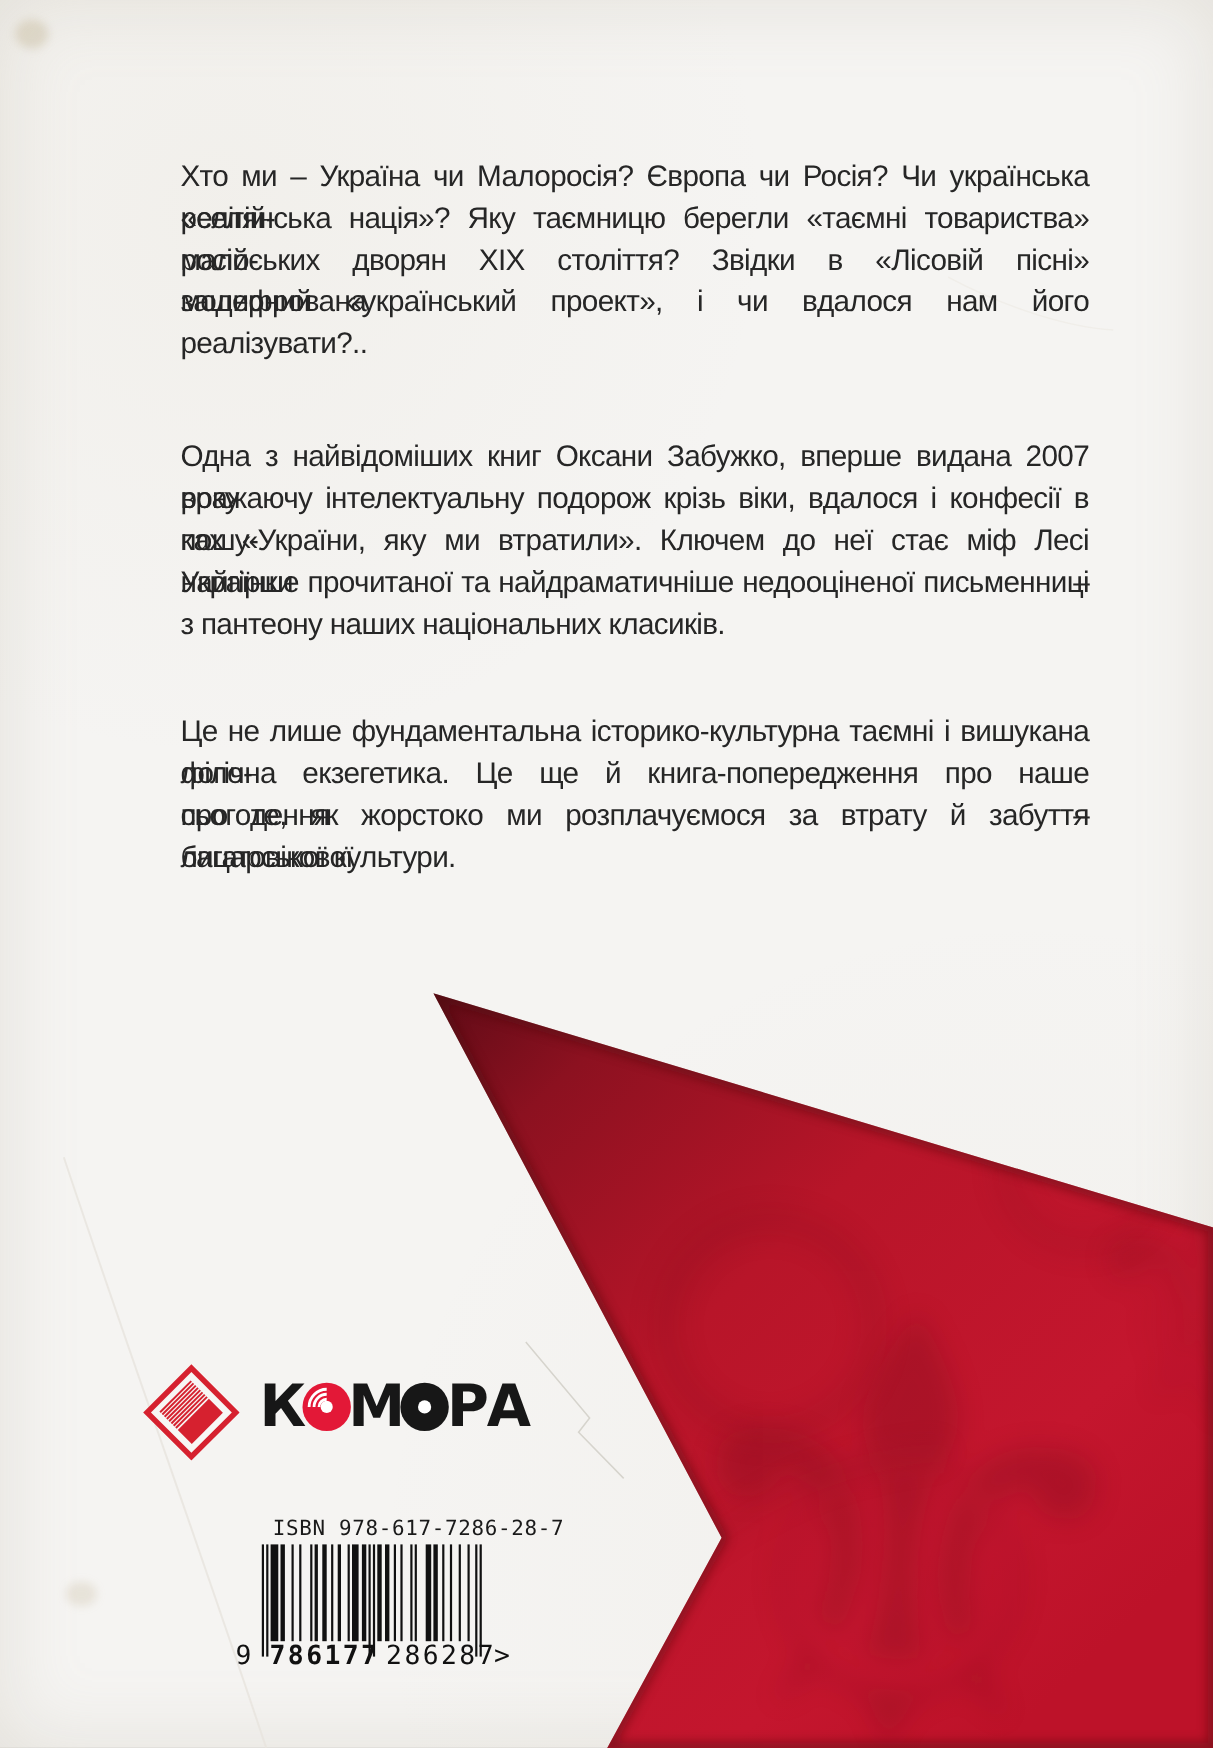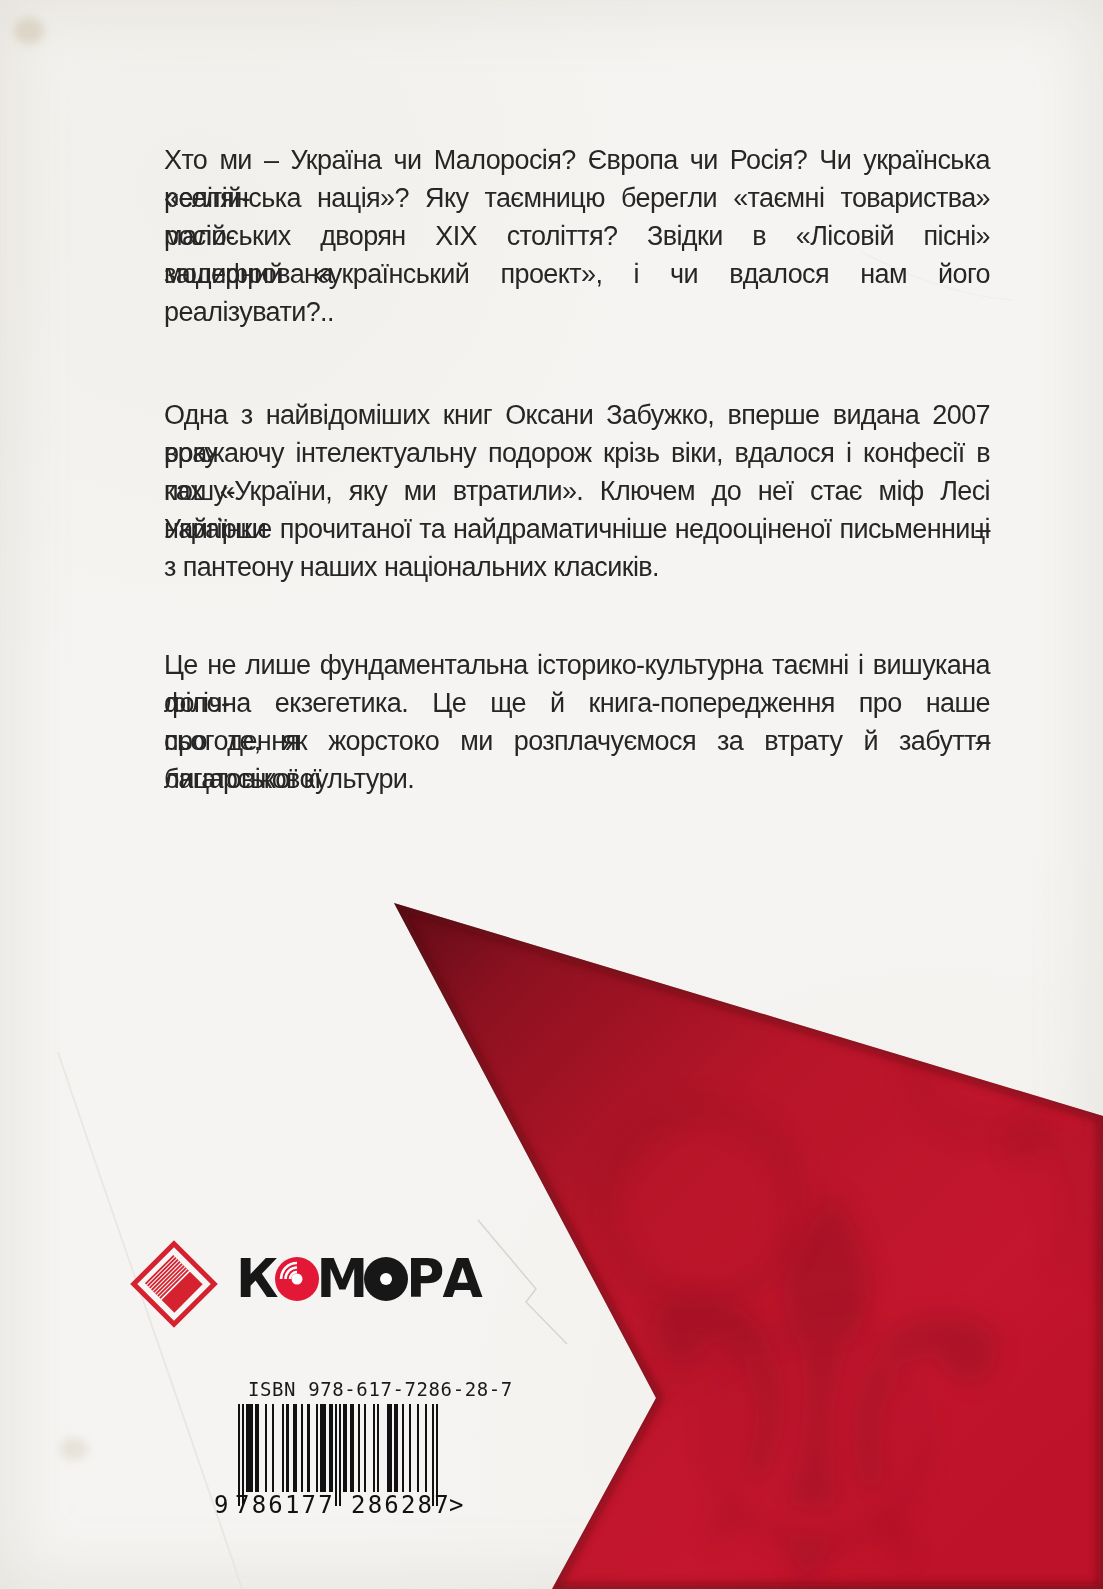--- a/index.html
+++ b/index.html
@@ -23,21 +23,21 @@
   #wordmark{left:236px;top:1250px;height:58px;display:flex;align-items:center;}
   #wordmark .lt{font-family:"DejaVu Sans", sans-serif;font-weight:700;font-size:52px;
                 color:#171717;letter-spacing:-2px;line-height:1;transform:scaleY(1.02);}
   #wordmark svg{margin:0 -3px;display:block;}
   
   #isbnlabel{left:212px;top:1378px;font-family:"DejaVu Sans Mono", monospace;
              font-size:19px;letter-spacing:0.6px;color:#1a1a1a;margin-left:36px;}
   #barcode{left:238px;top:1404px;width:201px;height:102px;}
   #barcode i{position:absolute;top:0;background:#111;display:block;}
   .bcdigits{font-family:"DejaVu Sans Mono", monospace;font-size:24px;color:#111;top:1491px;}
-  #bc9{left:214px;} #bcg1{left:235px;letter-spacing:2.2px;} #bcg2{left:351px;letter-spacing:2.2px;}
+  #bc9{left:214px;} #bcg1{left:245px;letter-spacing:2.2px;font-weight:bold;} #bcg2{left:351px;letter-spacing:2.2px;}
   #bcgt{left:449px;}
   .smudge{border-radius:50%;filter:blur(4px);}
 </style>
 </head>
 <body>
 
 <div id="page">
 
   <svg class="abs" style="left:0;top:0" width="1103" height="1589" viewBox="0 0 1103 1589">
     <defs>

